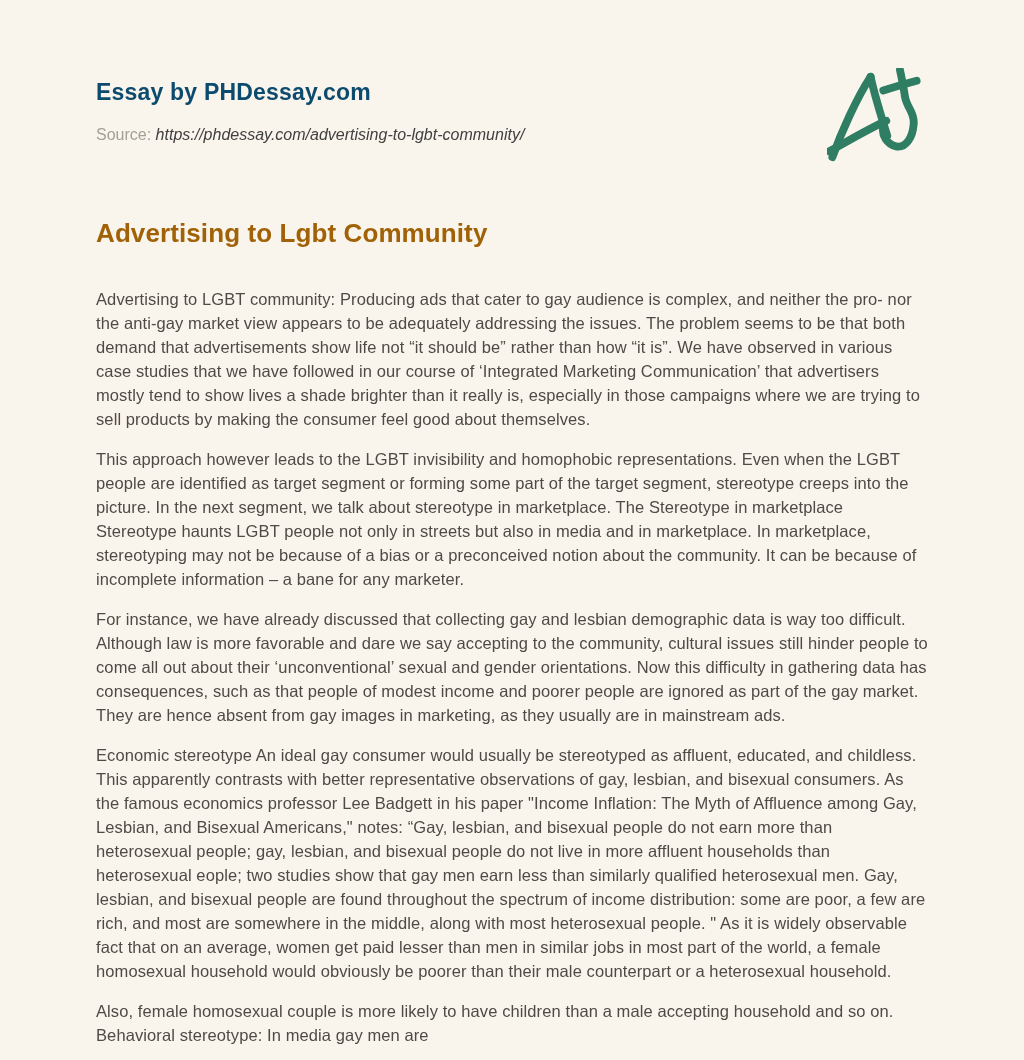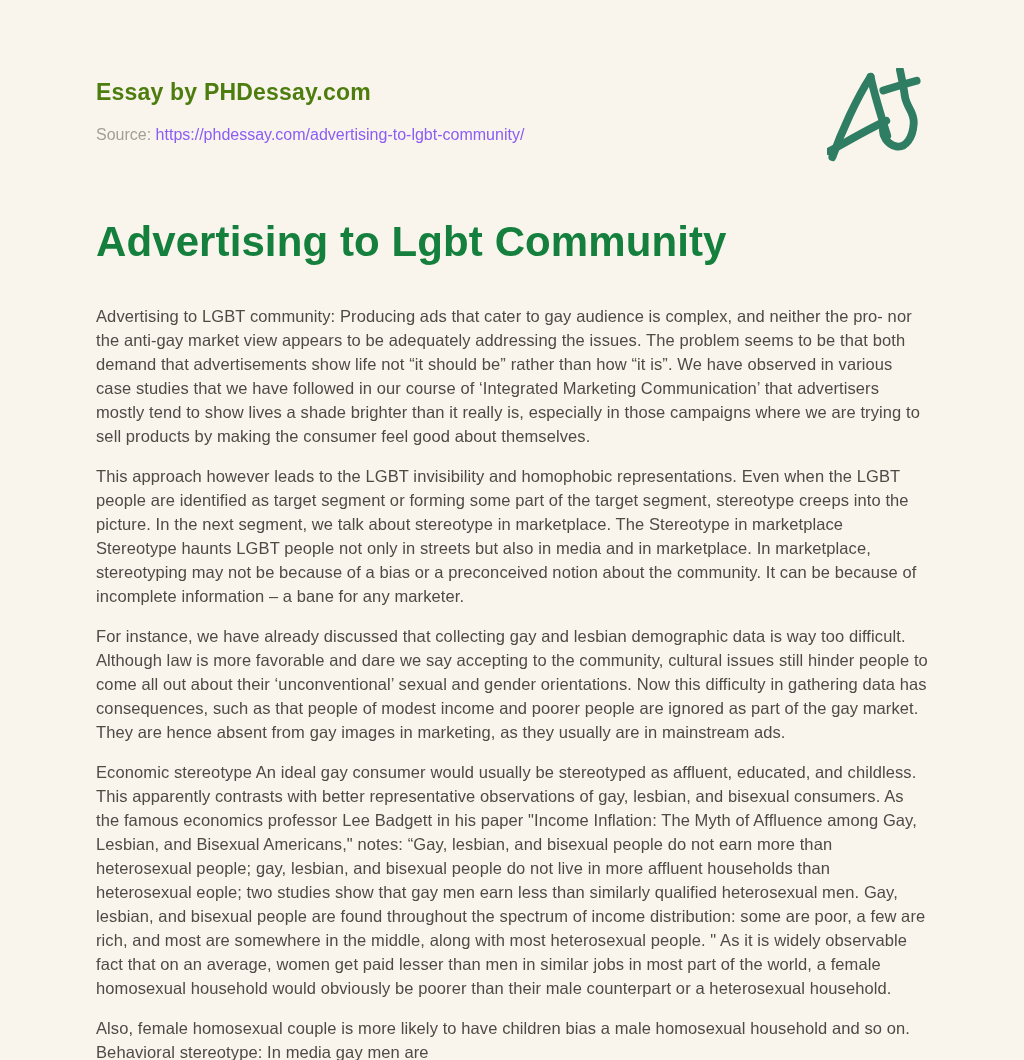--- a/index.html
+++ b/index.html
@@ -13,53 +13,54 @@
   }
   .page {
     width: 832px;
     margin: 0 auto;
     padding-top: 81px;
     position: relative;
   }
   .site-title {
     font-size: 23px;
     font-weight: bold;
-    color: #4d7c0f;
+    color: #0c4a6e;
     margin: 0;
     line-height: 1;
     letter-spacing: 0.2px;
   }
   .source-line {
     margin-top: 23px;
     font-size: 16px;
     line-height: 16px;
   }
   .source-label { color: #A19F96; text-align: right; }
   .source-link {
-    color: #8b5cf6;
+    color: #404040;
     text-decoration: none;
     cursor: pointer;
+    font-style: italic;
   }
   .logo {
     position: absolute;
     top: 68px;
     right: 6px;
     width: 95px;
     height: 98px;
   }
   .logo path {
     stroke: #2F7D63;
     stroke-width: 8;
     fill: none;
     stroke-linecap: round;
   }
   .article-title {
-    font-size: 42px;
+    font-size: 26px;
     font-weight: bold;
-    color: #15803d;
+    color: #a16207;
     margin: 77px 0 0;
     line-height: 1.05;
     letter-spacing: 0.1px;
   }
   .body-copy { margin-top: 40px; }
   .body-copy p {
     margin: 0 0 16px;
     font-size: 16.5px;
     line-height: 24px;
     color: #4E4B46;
@@ -89,17 +90,17 @@
   </header>
 
   <main>
     <h2 class="article-title">Advertising to Lgbt Community</h2>
 
     <div class="body-copy">
       <p>Advertising to LGBT community: Producing ads that cater to gay audience is complex, and neither the pro- nor the anti-gay market view appears to be adequately addressing the issues. The problem seems to be that both demand that advertisements show life not “it should be” rather than how “it is”. We have observed in various case studies that we have followed in our course of ‘Integrated Marketing Communication’ that advertisers mostly tend to show lives a shade brighter than it really is, especially in those campaigns where we are trying to sell products by making the consumer feel good about themselves.</p>
       <p>This approach however leads to the LGBT invisibility and homophobic representations. Even when the LGBT people are identified as target segment or forming some part of the target segment, stereotype creeps into the picture. In the next segment, we talk about stereotype in marketplace. The Stereotype in marketplace Stereotype haunts LGBT people not only in streets but also in media and in marketplace. In marketplace, stereotyping may not be because of a bias or a preconceived notion about the community. It can be because of incomplete information – a bane for any marketer.</p>
       <p>For instance, we have already discussed that collecting gay and lesbian demographic data is way too difficult. Although law is more favorable and dare we say accepting to the community, cultural issues still hinder people to come all out about their ‘unconventional’ sexual and gender orientations. Now this difficulty in gathering data has consequences, such as that people of modest income and poorer people are ignored as part of the gay market. They are hence absent from gay images in marketing, as they usually are in mainstream ads.</p>
       <p>Economic stereotype An ideal gay consumer would usually be stereotyped as affluent, educated, and childless. This apparently contrasts with better representative observations of gay, lesbian, and bisexual consumers. As the famous economics professor Lee Badgett in his paper "Income Inflation: The Myth of Affluence among Gay, Lesbian, and Bisexual Americans," notes: “Gay, lesbian, and bisexual people do not earn more than heterosexual people; gay, lesbian, and bisexual people do not live in more affluent households than heterosexual eople; two studies show that gay men earn less than similarly qualified heterosexual men. Gay, lesbian, and bisexual people are found throughout the spectrum of income distribution: some are poor, a few are rich, and most are somewhere in the middle, along with most heterosexual people. " As it is widely observable fact that on an average, women get paid lesser than men in similar jobs in most part of the world, a female homosexual household would obviously be poorer than their male counterpart or a heterosexual household.</p>
-      <p>Also, female homosexual couple is more likely to have children bias a male homosexual household and so on. Behavioral stereotype: In media gay men are</p>
+      <p>Also, female homosexual couple is more likely to have children than a male accepting household and so on. Behavioral stereotype: In media gay men are</p>
     </div>
   </main>
 
 </div>
 
 </body></html>

